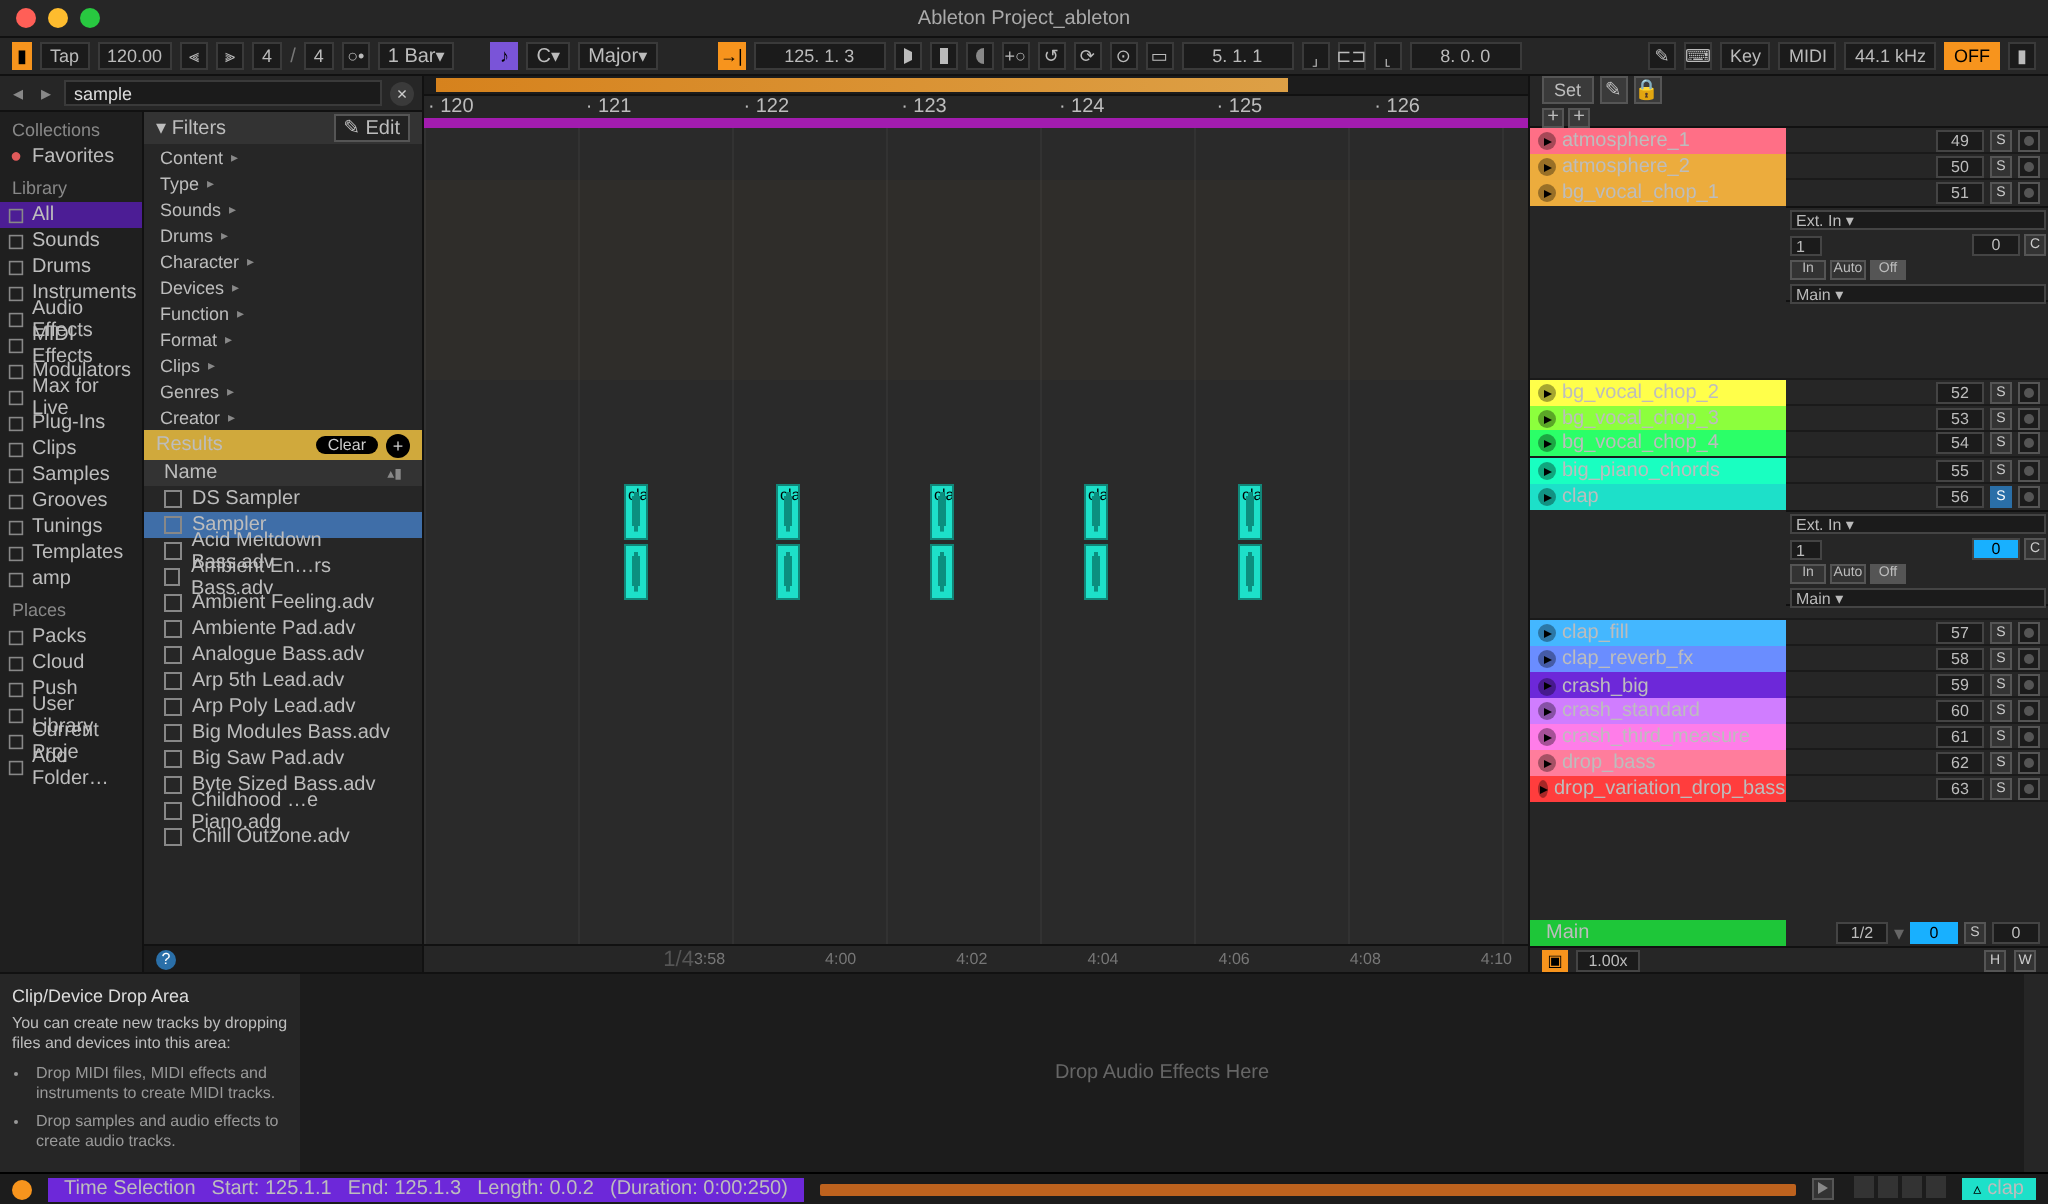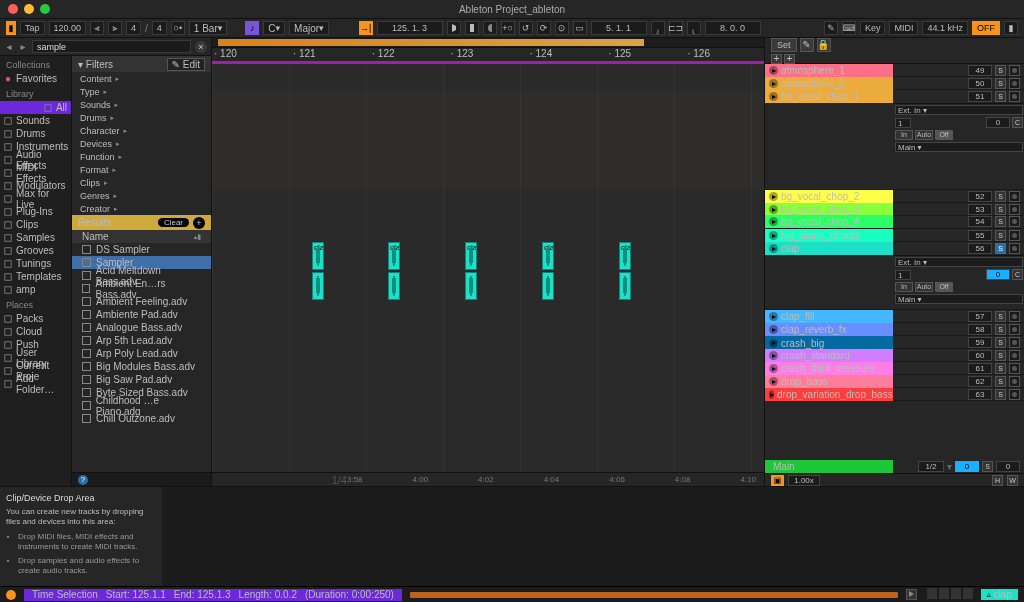--- a/index.html
+++ b/index.html
@@ -31,21 +31,21 @@
   .browser { width:212px; background:#1f1f1f; border-right:1px solid #111; display:flex; flex-direction:column; }
   .search-row { display:flex; align-items:center; height:18px; background:#262626; padding:0 4px; gap:4px; border-bottom:1px solid #111;}
   .search-row .arrow { width:10px; text-align:center; color:#888; cursor:pointer;}
   .search-row input { flex:1; background:#1b1b1b; border:1px solid #3a3a3a; height:13px; padding:0 4px; font-size:9px; color:#ddd; }
   .search-row .circle-x { width:12px; height:12px; border-radius:50%; background:#3a3a3a; color:#ccc; text-align:center; line-height:12px; font-size:9px; cursor:pointer;}
   .browser-body { flex:1; display:flex; min-height:0;}
   .browser-left { width:72px; background:#1f1f1f; border-right:1px solid #111; overflow:hidden;}
   .browser-right{ flex:1; background:#262626; display:flex; flex-direction:column; overflow:hidden;}
   .br-heading { font-size:9px; color:#888; padding:4px 6px 2px; }
   .br-item { display:flex; align-items:center; gap:4px; height:13px; padding:0 4px; cursor:pointer; font-size:9px; }
-  .br-item.sel { background:#6d28d9; color:#fff;justify-content:flex-end; }
+  .br-item.sel { background:#4c1d95; color:#fff; }
   .br-bullet { width:8px; height:8px; display:inline-flex; align-items:center; justify-content:center; color:#888; }
   .br-bullet svg { width:8px; height:8px; }
 
   .filters-head { height:16px; background:#333; display:flex; align-items:center; justify-content:space-between; padding:0 6px; font-size:9px; }
   .filter-row { height:13px; display:flex; align-items:center; padding:0 8px; font-size:9px; cursor:pointer;}
   .filter-row::after { content:"▸"; font-size:7px; margin-left:4px; color:#888;}
   .results-head { height:15px; background:#d0a93c; color:#000; display:flex; align-items:center; padding:0 6px; font-size:9px; justify-content:space-between;}
   .results-head .clear { background:#000; color:#ccc; border-radius:7px; padding:0 6px; font-size:8px; cursor:pointer;}
   .results-head .plus  { background:#000; color:#ccc; width:12px; height:12px; border-radius:50%; text-align:center; line-height:12px; font-size:9px; cursor:pointer;}
   .name-head { height:13px; background:#333; color:#ddd; padding:0 10px; font-size:9px; display:flex; align-items:center; justify-content:space-between;}
@@ -53,21 +53,21 @@
   .result-row { height:13px; display:flex; align-items:center; padding:0 10px; gap:5px; font-size:9px; cursor:pointer;}
   .result-row.sel { background:#3f6ea8; color:#fff;}
   .file-ico { width:9px; height:9px; border:1px solid #888; }
   .preview-bar { height:14px; background:#1b1b1b; border-top:1px solid #111; display:flex; align-items:center; padding:0 6px; }
   .preview-bar .q { width:10px; height:10px; border-radius:50%; background:#2a6fa8; color:#fff; text-align:center; line-height:10px; font-size:8px;}
 
   
   .arrange { flex:1; display:flex; flex-direction:column; background:#2a2a2a; min-width:0;}
   .overview { height:10px; background:#1c1c1c; border-bottom:1px solid #111; position:relative;}
   .overview .region { position:absolute; top:1px; bottom:1px; left:6px; right:120px; background:linear-gradient(90deg,#f7941d,#ffb74d); opacity:.85;}
-  .ruler { display:flex; height:16px; background:#262626; border-bottom:3px solid #a21caf; font-size:8px; color:#777; }
+  .ruler { display:flex; height:16px; background:#262626; border-bottom:5px solid #a21caf; font-size:8px; color:#777; }
   .ruler span { padding:0 2px 2px; }
   .tracks { flex:1; position:relative; overflow:hidden;}
   .track-row { position:absolute; left:0; right:0; height:14px; }
   .clip { position:absolute; top:0; height:100%; border:1px solid rgba(0,0,0,.4); background:#1de0c9; font-size:8px; color:#000; padding-left:1px; box-sizing:border-box; overflow:hidden;}
   .clip::after{  content:""; position:absolute; left:2px; right:2px; top:2px; bottom:2px; background:linear-gradient(#0b8f7f 0 0) center/2px 90% no-repeat, linear-gradient(#0b8f7f 0 0) 30% center/2px 70% no-repeat, linear-gradient(#0b8f7f 0 0) 70% center/2px 70% no-repeat;}
   .timeline-grid { position:absolute; inset:0; background-image:linear-gradient(90deg, rgba(255,255,255,.04) 1px, transparent 1px); background-size:77px 100%; }
   .time-ruler-bottom { height:14px; background:#262626; display:flex; align-items:center; border-top:1px solid #111; justify-content:flex-end; padding-right:8px;}
   .big-frac { color:#555; font-size:11px; margin-right:auto; padding-left:480px;}
 
   
@@ -705,21 +705,21 @@
             </div>
             <div class="th-right" style="height: 13px;">
               <span class="numbox">58</span>
               <span class="sqS">S</span>
               <span class="sqRec"></span>
             </div>
           </div>
         </div>
         <div class="th-row" style="height: 13px; align-items: flex-start;">
           <div style="display: flex; width: 100%;">
-            <div class="th-name" style="background: #0369a1; height: 14px;">
+            <div class="th-name" style="background: #6d28d9; height: 14px;">
               <span class="playdot"></span>
               <span>crash_big</span>
             </div>
             <div class="th-right" style="height: 13px;">
               <span class="numbox">59</span>
               <span class="sqS">S</span>
               <span class="sqRec"></span>
             </div>
           </div>
         </div>
@@ -801,20 +801,21 @@
 
 <div class="detail">
   <div class="detail-left">
      <h4>Clip/Device Drop Area</h4>
      <div style="font-size:8px;line-height:1.3;">You can create new tracks by dropping files and devices into this area:</div>
      <ul>
        <li>Drop MIDI files, MIDI effects and instruments to create MIDI tracks.</li>
        <li>Drop samples and audio effects to create audio tracks.</li>
      </ul>
   </div>
+  <div class="detail-center">Drop Audio Effects Here</div>
   <div class="detail-right"></div>
 </div>
 
 <div class="status">
   <span class="orange-dot"></span>
   <div class="sel-info">
      <span>Time Selection</span>
      <span><span>Start:</span> <span>125.1.1</span></span>
      <span><span>End:</span> <span>125.1.3</span></span>
      <span><span>Length:</span> <span>0.0.2</span></span>

